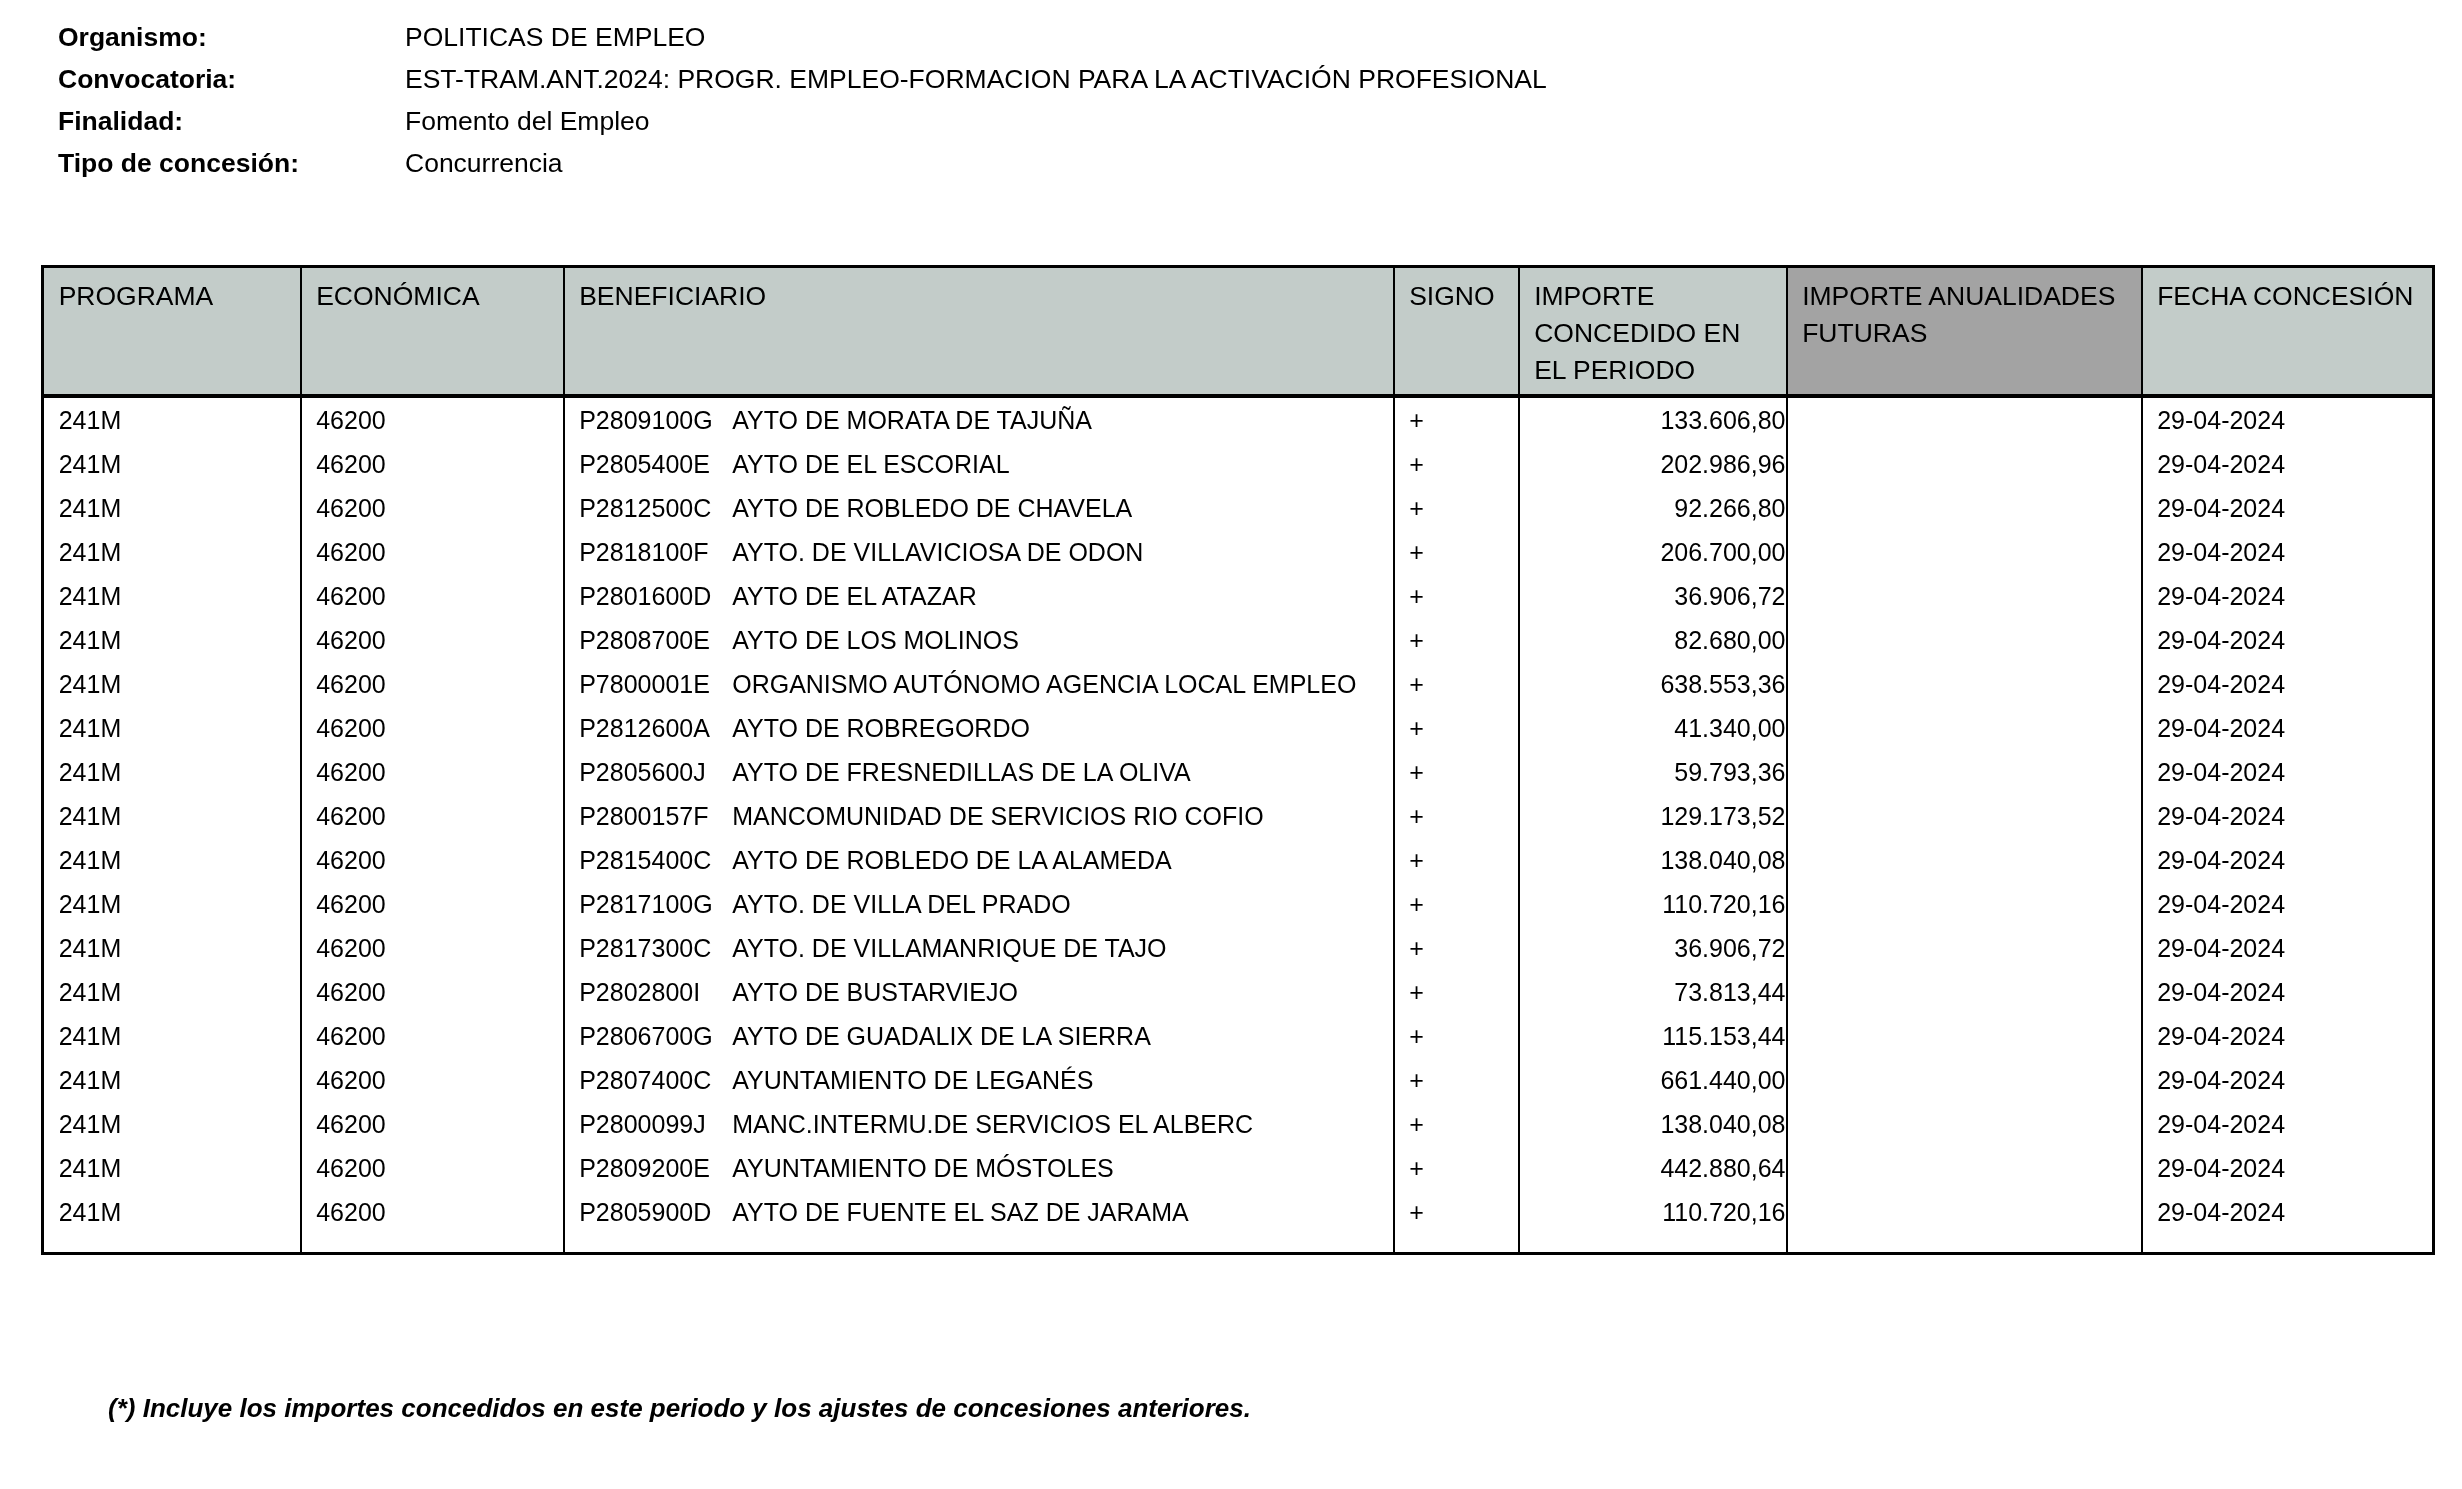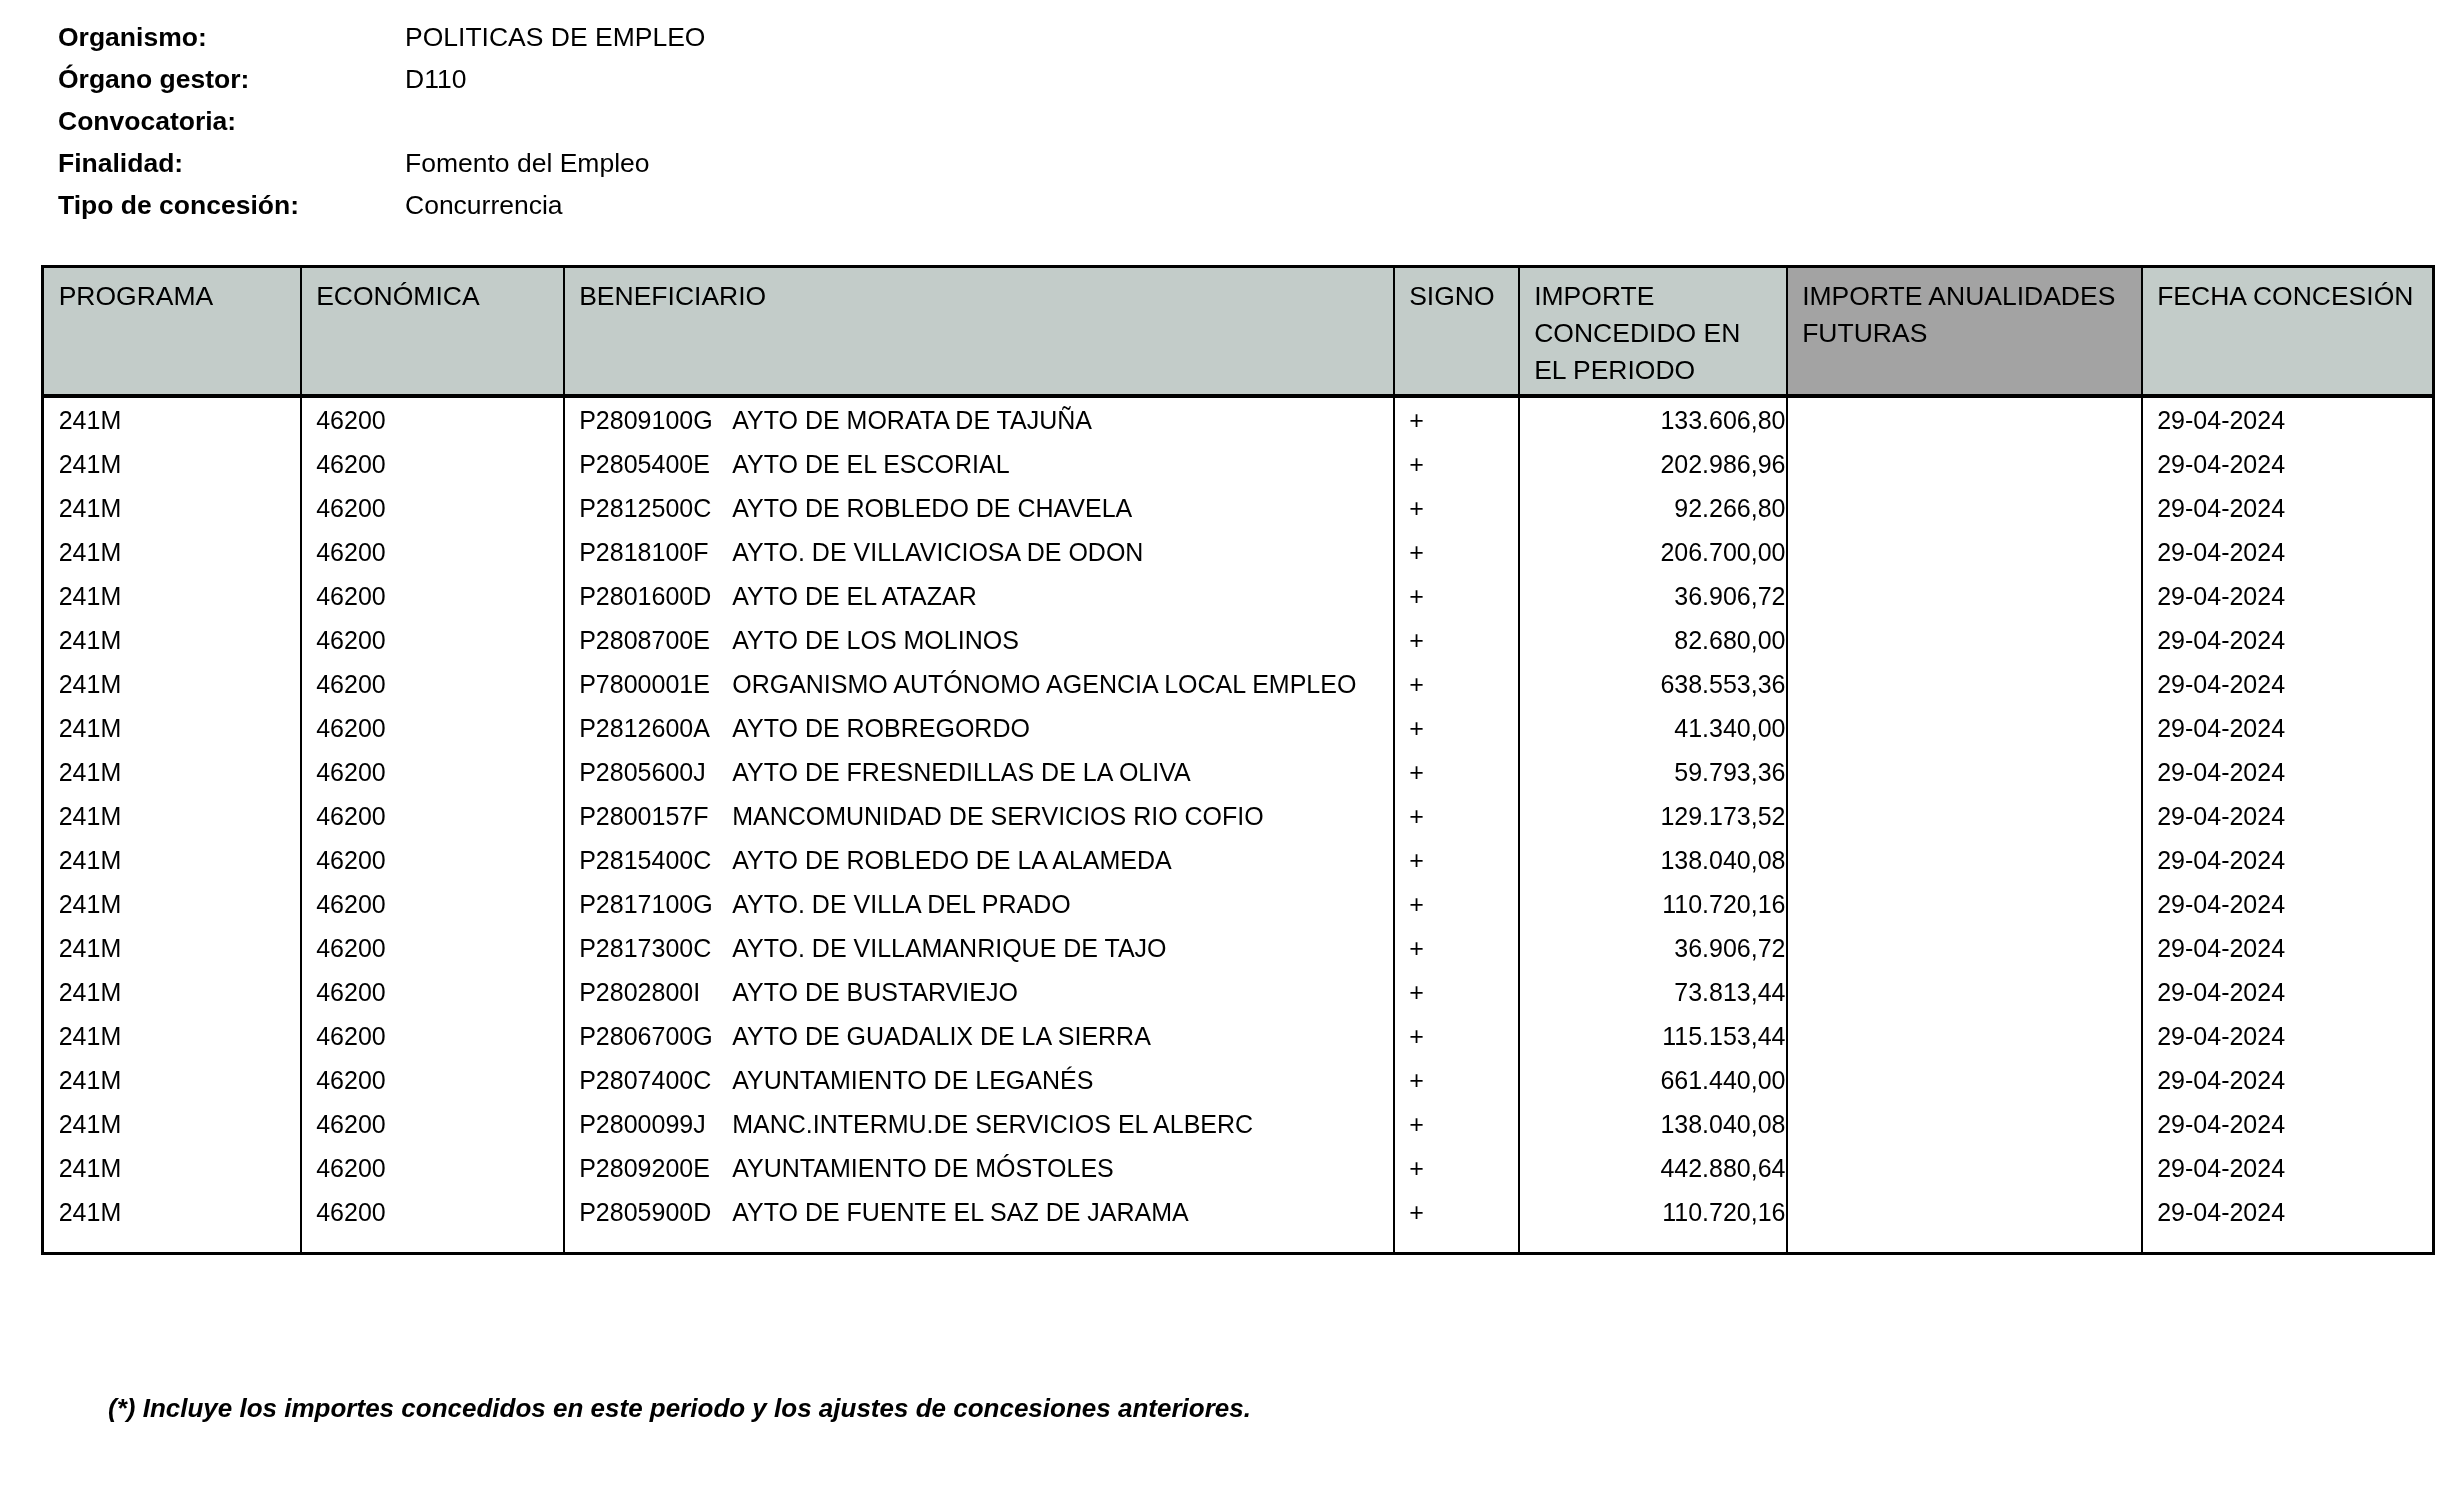--- a/index.html
+++ b/index.html
@@ -99,25 +99,22 @@
 <body>
 
 <div class="page">
 
   <div class="meta">
     <div class="meta-field">
       <span class="meta-label">Organismo:</span>
       <span class="meta-value">POLITICAS DE EMPLEO</span>
     </div>
     <div class="meta-field">
-      <span class="meta-label">Órgano gestor:</span>
-      <span class="meta-value">D110</span>
-    </div>
-    <div class="meta-field">
       <span class="meta-label">Convocatoria:</span>
+      <span class="meta-value">EST-TRAM.ANT.2024: PROGR. EMPLEO-FORMACION PARA LA ACTIVACIÓN PROFESIONAL</span>
     </div>
     <div class="meta-field">
       <span class="meta-label">Finalidad:</span>
       <span class="meta-value">Fomento del Empleo</span>
     </div>
     <div class="meta-field">
       <span class="meta-label">Tipo de concesión:</span>
       <span class="meta-value">Concurrencia</span>
     </div>
   </div>

